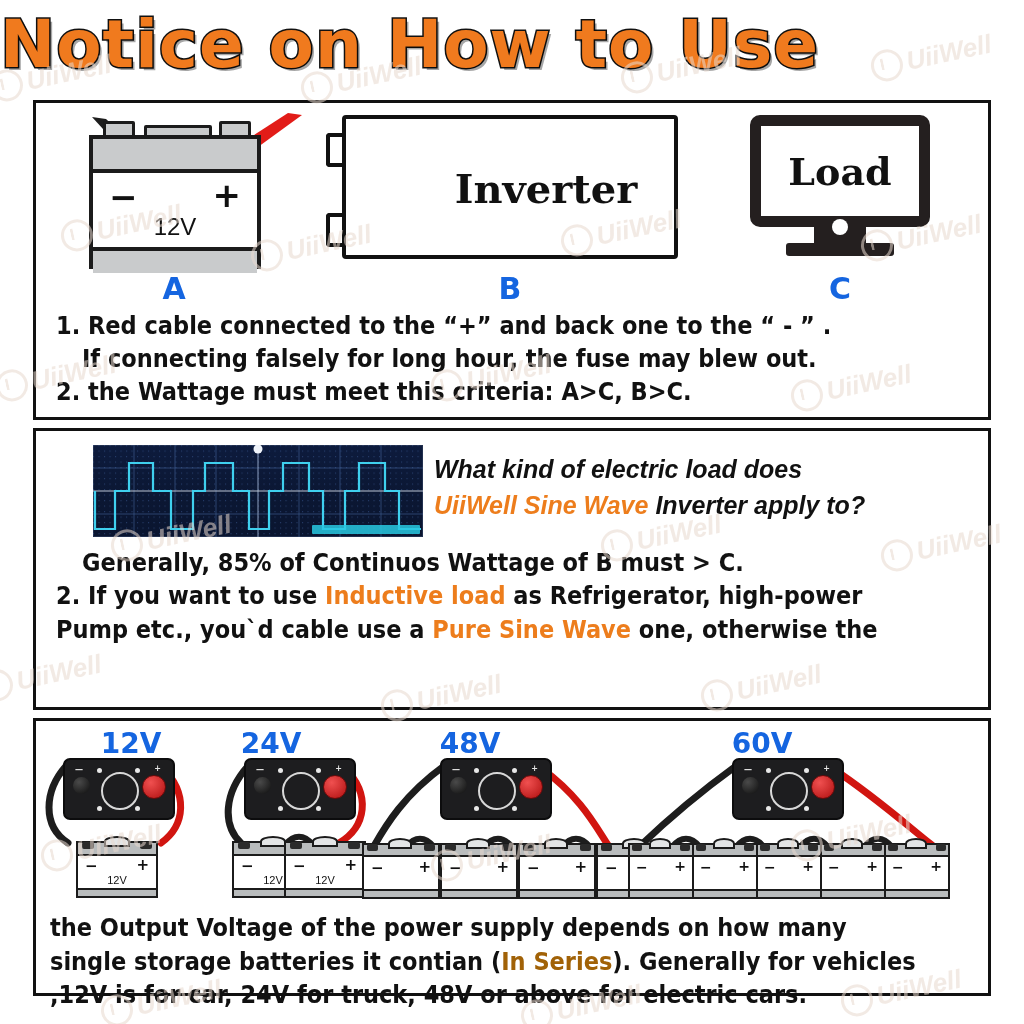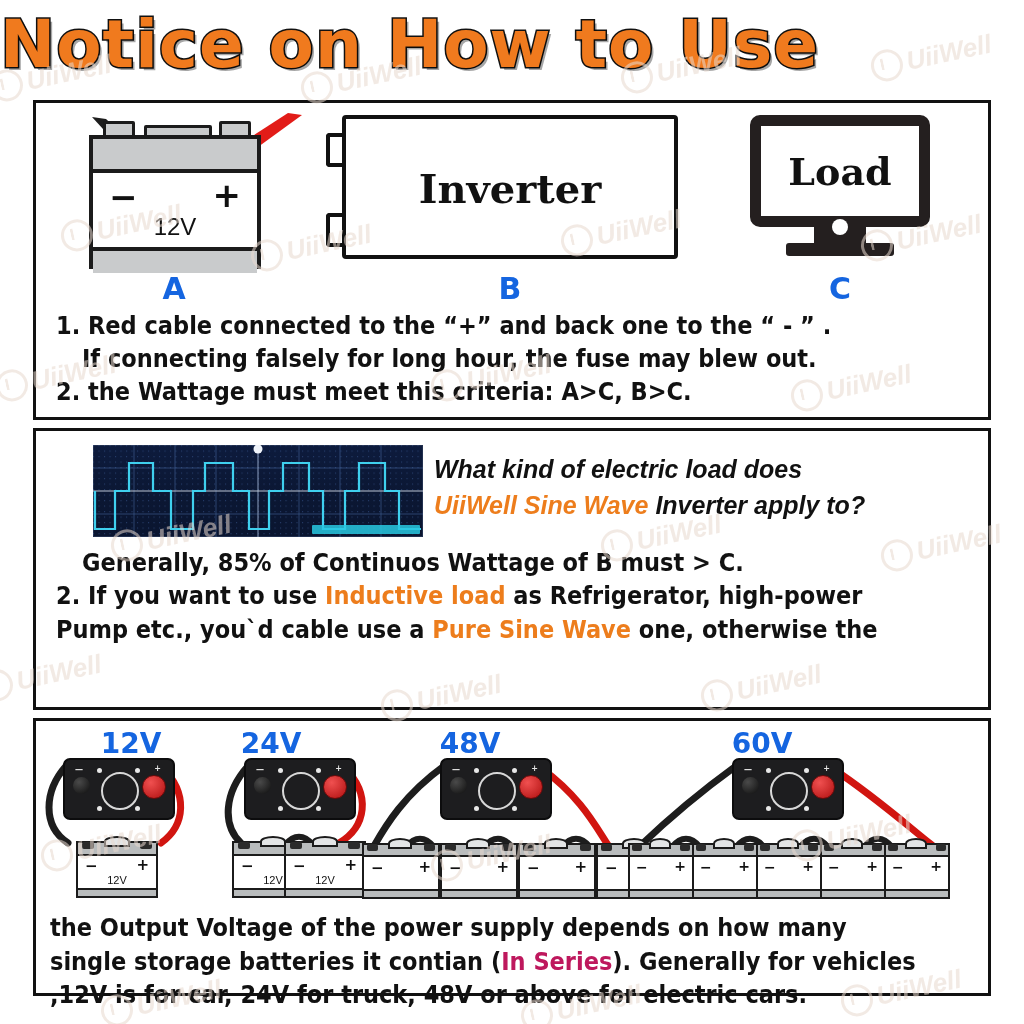--- a/index.html
+++ b/index.html
@@ -70,21 +70,21 @@
   .mon-dot{position:absolute;background:#fff;border-radius:50%;}
 
   .abc{position:absolute;color:#1565E0;font-weight:700;font-family:"DejaVu Sans",sans-serif;font-size:30px;text-align:center;}
 
   
   .body-text{font-family:"DejaVu Sans Condensed","Liberation Sans",sans-serif;
              font-weight:700;color:#111;}
   .p1-text{position:absolute;left:20px;top:206px;width:920px;font-size:25px;line-height:1.32;}
   .indent{display:inline-block;width:26px;}
   .ora{color:#ED7D1C;}
-  .blu{color:#be185d;}
+  .blu{color:#a16207;}
 
   
   .scope{position:absolute;left:57px;top:14px;width:330px;height:92px;
          background:linear-gradient(180deg,#0d1b3d 0%,#0b1733 55%,#0a1530 100%);
          overflow:hidden;box-shadow:0 0 0 1px #22304f inset;}
   .scope svg{display:block;}
   .scope-tag{position:absolute;right:3px;bottom:3px;width:108px;height:9px;
              background:#28c8e0;opacity:.85;border-radius:1px;}
 
   .q-text{position:absolute;left:398px;top:20px;width:560px;
@@ -244,21 +244,21 @@
             <div class="bat-v" style="top:40px;font-size:24px;">12V</div>
           </div>
           <div class="bat-bottom" style="height:22px;"></div>
         </div>
       </div>
       <div class="abc" style="left:88px;top:168px;width:100px;">A</div>
 
       <div class="inv-clip" style="left:290px;top:30px;"></div>
       <div class="inv-clip" style="left:290px;top:110px;"></div>
       <div class="inv-box" style="left:306px;top:12px;width:336px;height:144px;">
-        <div class="inv-label" style="top:46px;font-size:40px;">Inverter</div>
+        <div class="inv-label" style="top:46px;font-size:40px;padding-left:36px;">Inverter</div>
       </div>
       <div class="abc" style="left:424px;top:168px;width:100px;">B</div>
 
       <div class="monitor" style="left:714px;top:12px;width:200px;height:150px;">
         <div class="mon-screen" style="width:180px;height:112px;">
           <span class="mon-text" style="font-size:38px;">Load</span>
         </div>
         <div class="mon-neck" style="left:64px;top:109px;width:52px;height:22px;"></div>
         <div class="mon-dot" style="left:82px;top:104px;width:16px;height:16px;"></div>
         <div class="mon-base" style="left:36px;top:128px;width:108px;height:13px;"></div>

